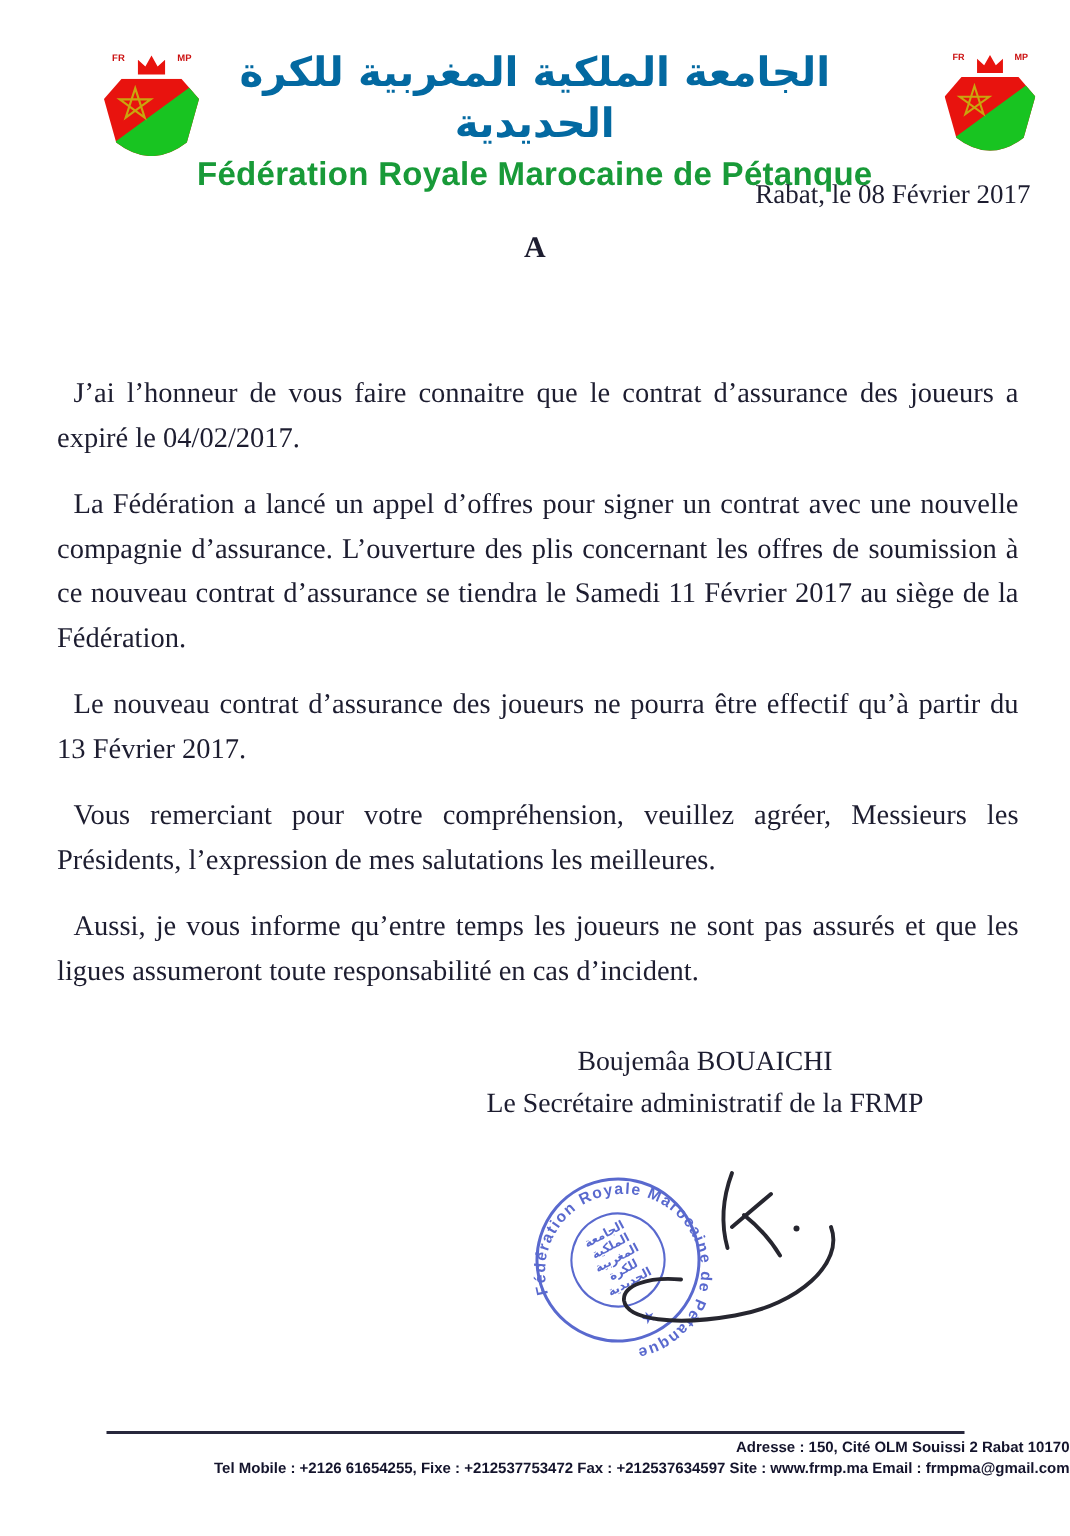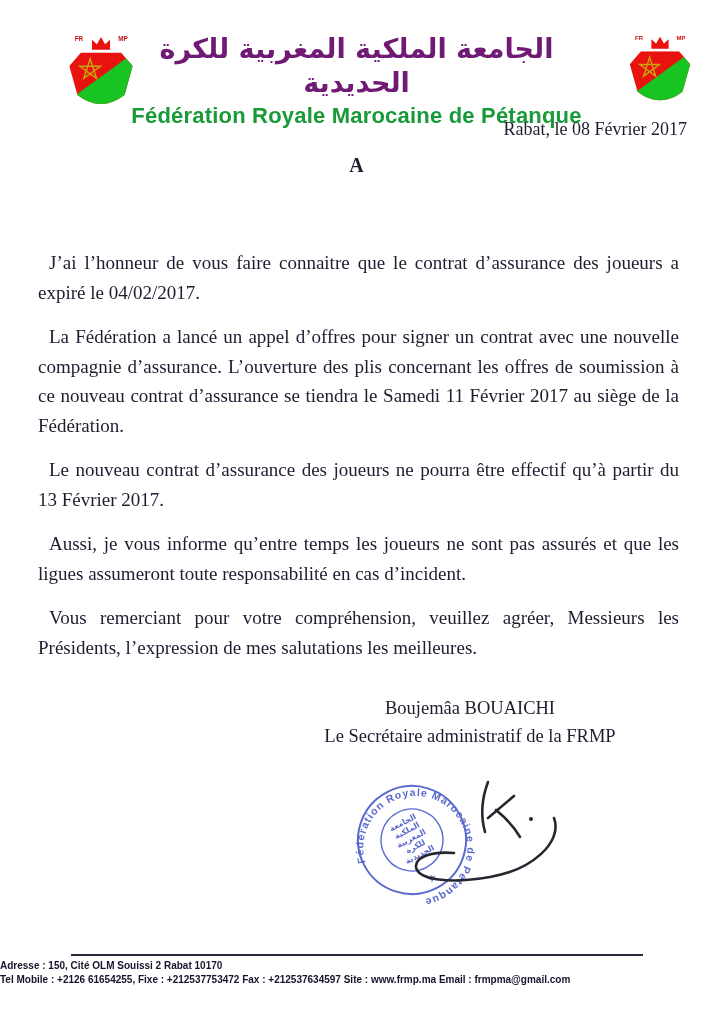--- a/index.html
+++ b/index.html
@@ -7,21 +7,21 @@
     position:relative;width:713px;height:1024px;background:#ffffff;
     font-family:"Liberation Serif",serif;color:#1d1d30;overflow:hidden;
   }
   
   .logo{position:absolute;top:28px;}
   .logo.left{left:55px;}
   .logo.right{left:616px;}
   .header-titles{position:absolute;left:110px;right:110px;top:32px;text-align:center;}
   .arabic-title{
     direction:rtl;font-family:"DejaVu Sans",sans-serif;font-weight:bold;
-    font-size:27px;line-height:34px;color:#701a75;
+    font-size:27px;line-height:34px;color:#0369a1;
   }
   .french-title{
     font-family:"Liberation Sans",sans-serif;font-weight:bold;
     font-size:22px;line-height:26px;color:#189a38;margin-top:3px;letter-spacing:0.2px;
   }
   
   .date-line{position:absolute;top:119px;right:26px;font-size:18px;margin-left:19px;}
   .to-a{position:absolute;top:154px;left:0;right:0;text-align:center;font-size:20px;font-weight:bold;}
   .recipients{position:absolute;top:186px;left:0;right:0;text-align:center;font-size:24px;letter-spacing:0.4px;}
   
@@ -32,21 +32,21 @@
     margin:0 0 15px 0;text-align:justify;text-indent:11px;line-height:29.5px;
   }
   
   .signoff{
     position:absolute;top:694px;left:270px;width:400px;text-align:center;
     font-size:18.5px;line-height:28px;
   }
   
   .stamp-area{position:absolute;left:330px;top:770px;width:260px;height:140px;}
   
-  .footer{position:absolute;left:0;right:0;top:954px;text-align:left;
+  .footer{position:absolute;left:0;right:0;top:954px;text-align:right;
     font-family:"Liberation Sans",sans-serif;color:#14142c;}
   .footer-rule{width:572px;margin:0 auto 3px auto;border-top:2px solid #28283c;}
   .footer-line{font-size:10px;font-weight:bold;line-height:14px;}
 </style>
 </head>
 <body>
 
 <div class="page">
 
   <div class="logo left">
@@ -91,22 +91,22 @@
   </div>
 
   <div class="date-line">Rabat, le 08 Février 2017</div>
 
   <div class="to-a">A</div>
 
   <div class="body-text">
     <p>J’ai l’honneur de vous faire connaitre que le contrat d’assurance des joueurs a expiré le 04/02/2017.</p>
     <p>La Fédération a lancé un appel d’offres pour signer un contrat avec une nouvelle compagnie d’assurance. L’ouverture des plis concernant les offres de soumission à ce nouveau contrat d’assurance se tiendra le Samedi 11 Février 2017 au siège de la Fédération.</p>
     <p>Le nouveau contrat d’assurance des joueurs ne pourra être effectif qu’à partir du 13 Février 2017.</p>
+    <p>Vous remerciant pour votre compréhension, veuillez agréer, Messieurs les Présidents, l’expression de mes salutations les meilleures.</p>
     <p>Aussi, je vous informe qu’entre temps les joueurs ne sont pas assurés et que les ligues assumeront toute responsabilité en cas d’incident.</p>
-    <p>Vous remerciant pour votre compréhension, veuillez agréer, Messieurs les Présidents, l’expression de mes salutations les meilleures.</p>
   </div>
 
   <div class="signoff">
     <div>Boujemâa BOUAICHI</div>
     <div>Le Secrétaire administratif de la FRMP</div>
   </div>
 
   <div class="stamp-area">
     <svg width="260" height="140" viewBox="0 0 260 140">
       <g transform="rotate(-28 82 70)" opacity="0.88">

